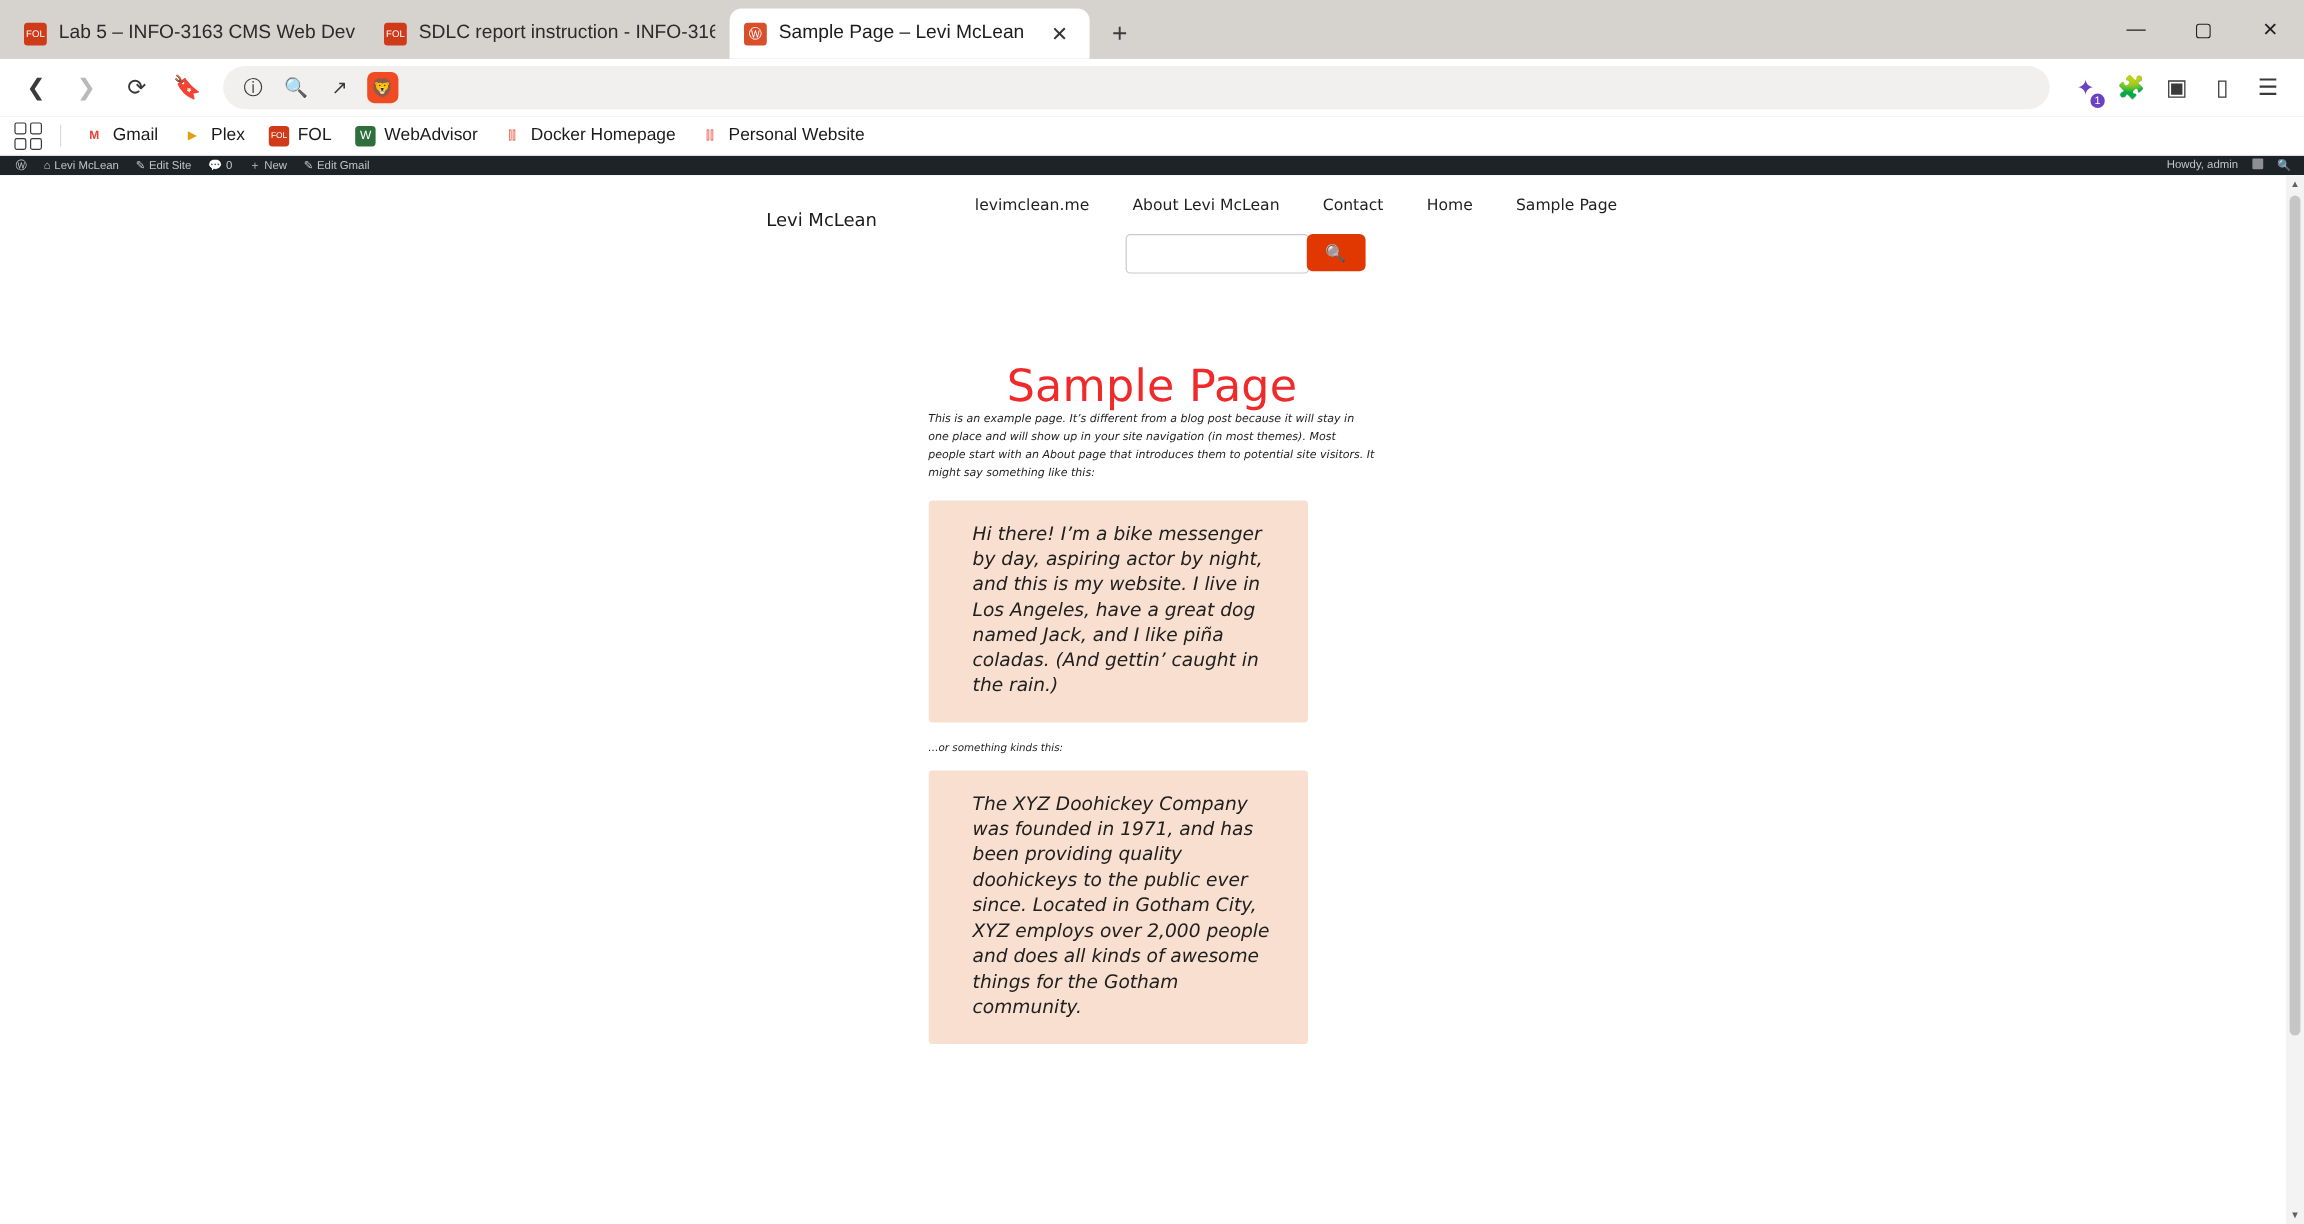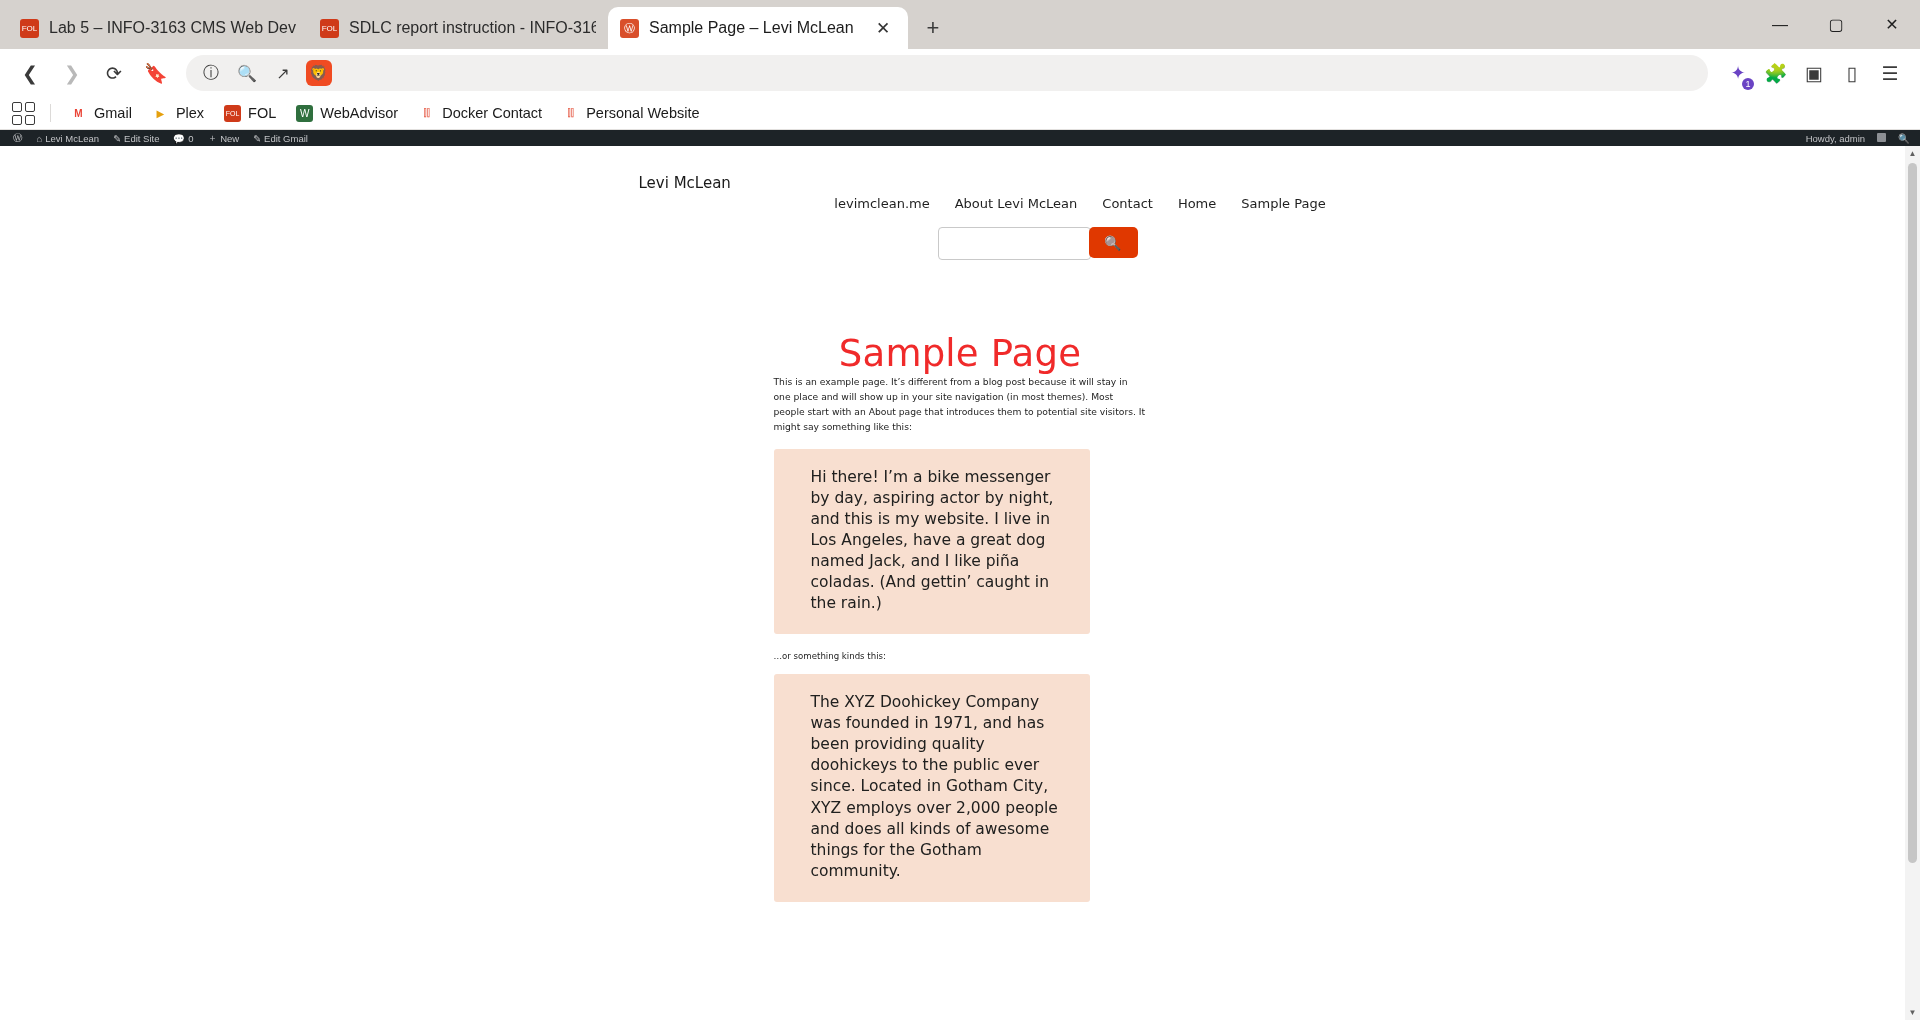--- a/index.html
+++ b/index.html
@@ -189,25 +189,24 @@
     position: relative;
     padding-top: 18px;
   }
   .site-title {
     position: absolute;
     left: 449px; top: 28px;
     font-size: 15px; color: #1a1a1a;
     font-family: "DejaVu Sans", sans-serif;
   }
   .nav {
-    display: flex; justify-content: center; gap: 25px;
+    display: flex; justify-content: center; gap: 36px;
     padding-left: 240px;
     font-size: 13px; color: #1f1f1f;
     font-family: "DejaVu Sans", sans-serif;
-    margin-top: 32px;
   }
   .nav a { color: #1f1f1f; text-decoration: none; white-space: nowrap; }
 
   .searchrow {
     display: flex; justify-content: center;
     margin-top: 16px; padding-left: 156px;
   }
   .searchbox {
     display: flex; align-items: center;
     border: 1px solid #c9c9c9;
@@ -238,20 +237,21 @@
     letter-spacing: 0.2px;
   }
   .content-wrap {
     width: 100%;
     display: flex;
     justify-content: center;
   }
   .article {
     width: 373px;
     font-family: "DejaVu Sans", sans-serif;
+    font-style: italic;
   }
   .article p.intro {
     font-size: 9.2px;
     line-height: 1.62;
     color: #1d1d1d;
     margin: 0 0 14px 0;
   }
   .quote {
     background: #f8dfd0;
     border-radius: 3px;
@@ -365,21 +365,21 @@
     <div class="bm">
       <span class="bmicon" style="background:#cf3a19;font-size:7px">FOL</span>
       <span>FOL</span>
     </div>
     <div class="bm">
       <span class="bmicon" style="background:#2f6f3e">W</span>
       <span>WebAdvisor</span>
     </div>
     <div class="bm">
       <span class="bmicon" style="background:#fff;color:#e34a33">⫿⫿</span>
-      <span>Docker Contact</span>
+      <span>Docker Homepage</span>
     </div>
     <div class="bm">
       <span class="bmicon" style="background:#fff;color:#e34a33">⫿⫿</span>
       <span>Personal Website</span>
     </div>
   </div>
 
   <div class="viewport">
 
     <div class="adminbar">

